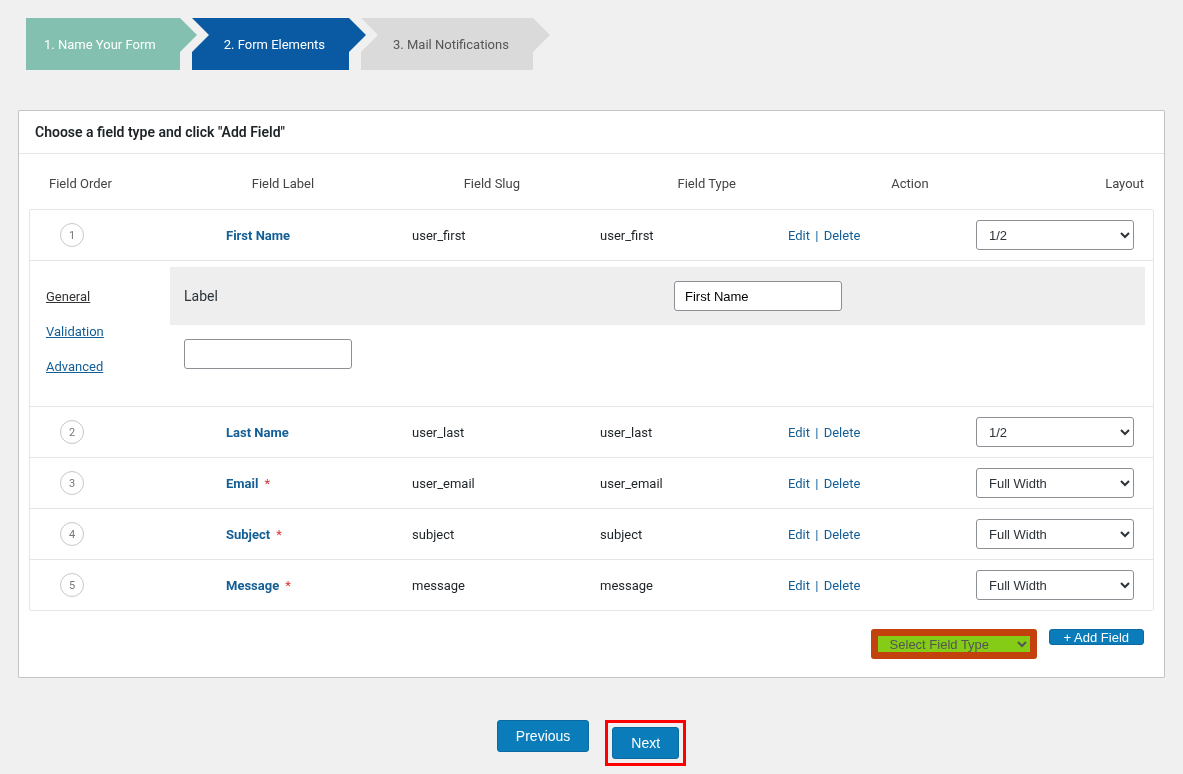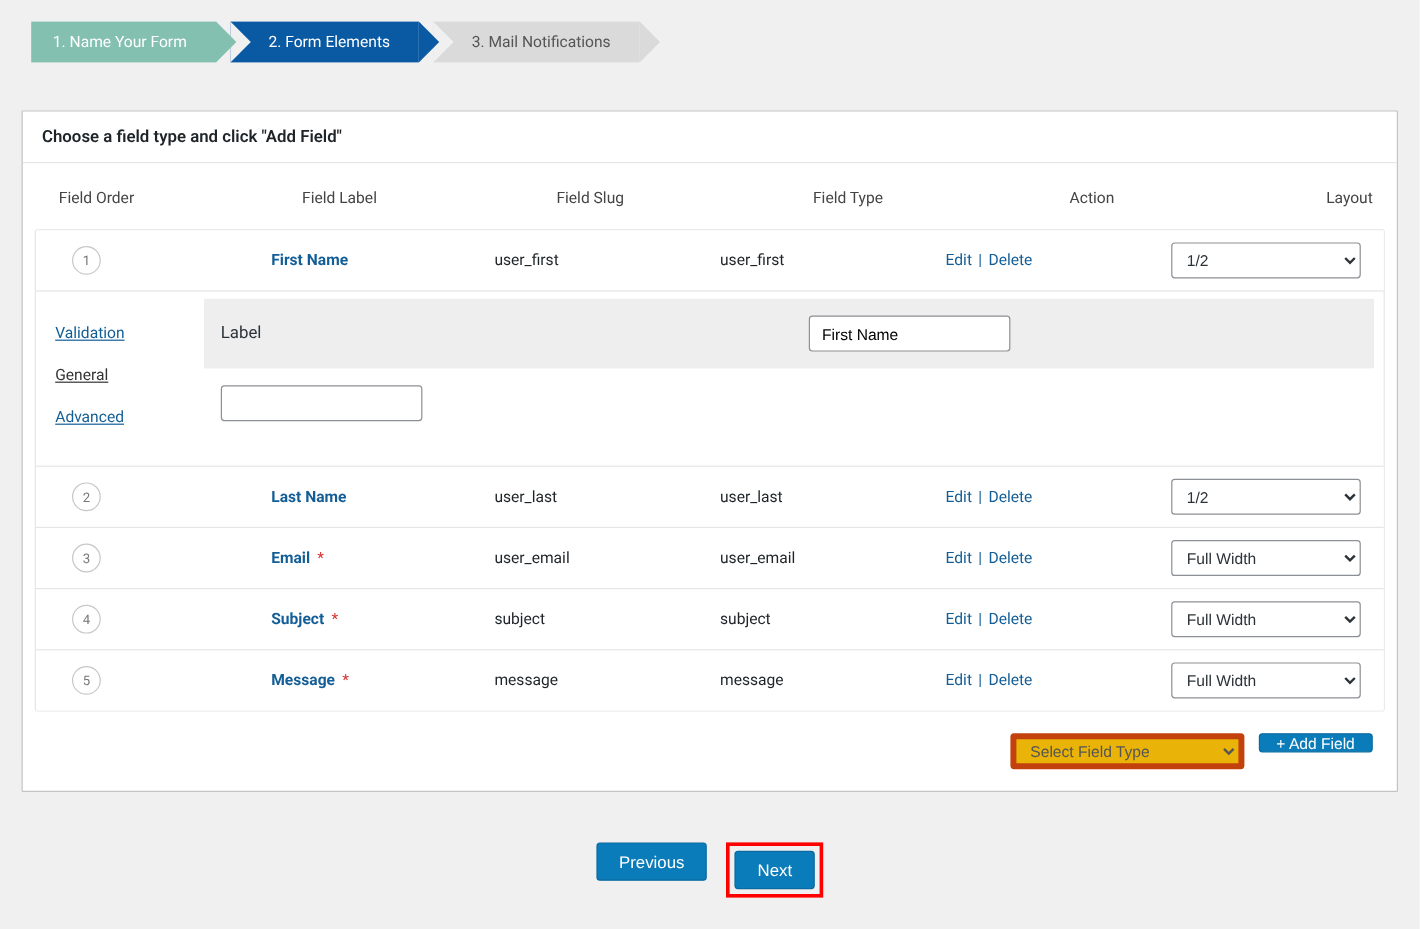--- a/index.html
+++ b/index.html
@@ -1,21 +1,21 @@
 <!DOCTYPE html>
 <html><head>
   <meta charset="utf-8">
   <style>
     * { box-sizing: border-box; margin: 0; padding: 0; }
     body { font-family: -apple-system, BlinkMacSystemFont, "Segoe UI", Roboto, sans-serif; font-size: 13px; color: #1d2327; background: #f0f0f1; padding: 0; width: 1183px; }
     .page { padding: 18px 18px 24px 18px; }
     
     
     .steps { display: flex; margin-bottom: 40px; margin-left: 8px; }
-    .step { position: relative; height: 34px; display: flex; align-items: center; padding: 0 24px 0 32px; font-size: 13px; margin-right: 12px; }
+    .step { position: relative; height: 52px; display: flex; align-items: center; padding: 0 24px 0 32px; font-size: 13px; margin-right: 12px; }
     .step:first-child { padding-left: 18px; }
     .step.done { background: #84c0af; color: #fff; }
     .step.active { background: #0a5aa3; color: #fff; }
     .step.pending { background: #dadada; color: #555; }
     .step::after { content: ""; position: absolute; right: -17px; top: 0; width: 0; height: 0; border-top: 17px solid transparent; border-bottom: 17px solid transparent; border-left: 17px solid currentColor; z-index: 2; }
     .step.done::after { color: #84c0af; }
     .step.active::after { color: #0a5aa3; }
     .step.pending::after { color: #dadada; }
     .step::before { content: ""; position: absolute; left: 0; top: 0; width: 0; height: 0; border-top: 17px solid transparent; border-bottom: 17px solid transparent; border-left: 17px solid #f0f0f1; z-index: 1; }
     .step:first-child::before { display: none; }
@@ -52,21 +52,21 @@
     .edit-tab.active { color: #333; text-decoration: underline; }
     .edit-tab.link { color: #135e96; text-decoration: underline; }
     .edit-fields { flex: 1; padding-left: 12px; }
     .edit-field-row { display: flex; align-items: center; padding: 14px 14px; }
     .edit-field-row.shaded { background: #eeeeee; }
     .edit-field-label { width: 490px; font-size: 14px; color: #2c3338; }
     .edit-field-input { width: 168px; height: 30px; border: 1px solid #8c8f94; border-radius: 3px; padding: 0 10px; font-size: 13px; }
     
     
     .table-footer { display: flex; justify-content: flex-end; gap: 12px; padding: 18px 10px 0 10px; }
-    .select-type { width: 195px; height: 30px; border: 5px solid #c2410c; border-radius: 3px; padding: 0 8px; font-size: 13px; background: #eab308; color: #555; }
+    .select-type { width: 166px; height: 30px; border: 7px solid #c2410c; border-radius: 3px; padding: 0 8px; font-size: 13px; background: #84cc16; color: #555; }
     .btn { height: 16px; padding: 0 14px; border-radius: 3px; font-size: 13px; cursor: pointer; }
     .btn-primary { background: #0a7cba; color: #fff; border: 1px solid #0a6aa1; }
     
     
     .page-nav { display: flex; justify-content: center; gap: 16px; margin-top: 42px; padding-bottom: 10px; }
     .nav-btn { height: 32px; padding: 0 18px; background: #0a7cba; color: #fff; border: 1px solid #0a6aa1; border-radius: 3px; font-size: 14px; cursor: pointer; }
     .next-highlight { border: 3px solid #ff0000; padding: 4px; display: inline-flex; }
   </style>
 </head>
 <body>
@@ -112,22 +112,22 @@
           </div>
           <div class="col-layout">
             <select class="layout-select">
               <option>1/2</option>
             </select>
           </div>
         </div>
 
         <div class="edit-panel">
           <div class="edit-tabs">
+            <span class="edit-tab active">General</span>
             <span class="edit-tab link">Validation</span>
-            <span class="edit-tab active">General</span>
             <span class="edit-tab link">Advanced</span>
           </div>
           <div class="edit-fields">
             <div class="edit-field-row shaded">
               <div class="edit-field-label">Label</div>
               <input class="edit-field-input" value="First Name" style="">
             </div>
             <div class="edit-field-row">
               <input class="edit-field-input" value="" style="">
             </div>

